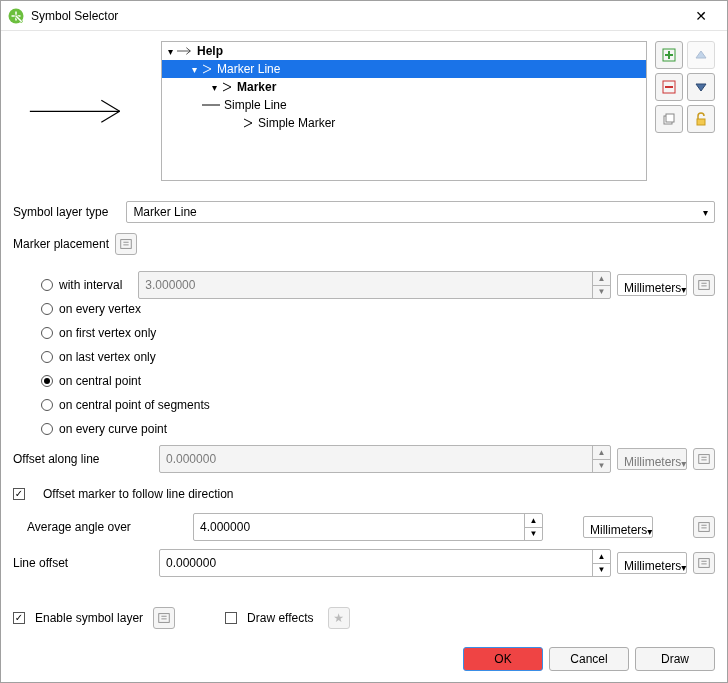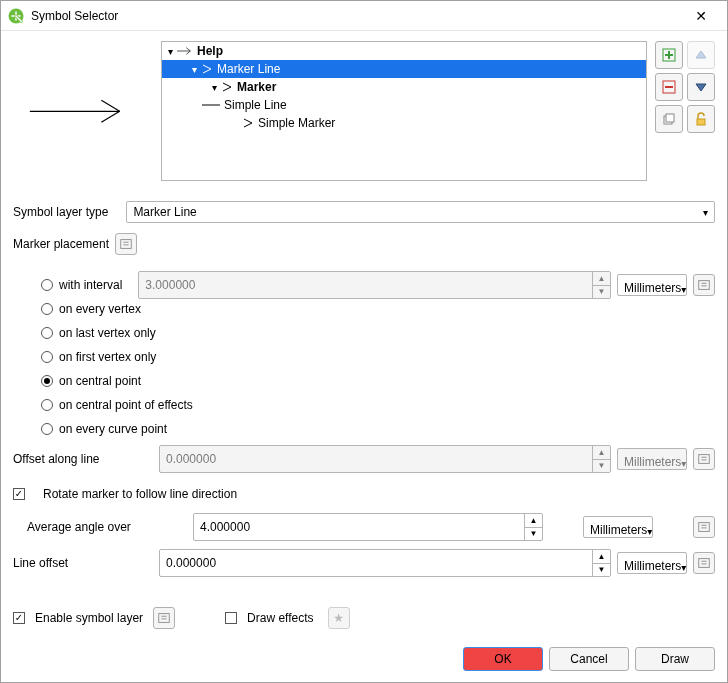--- a/index.html
+++ b/index.html
@@ -211,35 +211,35 @@
               <path d="M5 6h6M5 9h6" stroke="#888"></path>
             </svg>
           </span>
       </div>
       <div class="radio-row">
           <span class="radio"></span>
           <span>on every vertex</span>
         </div>
       <div class="radio-row">
           <span class="radio"></span>
+          <span>on first vertex only</span>
+        </div>
+      <div class="radio-row">
+          <span class="radio"></span>
           <span>on last vertex only</span>
-        </div>
-      <div class="radio-row">
-          <span class="radio"></span>
-          <span>on first vertex only</span>
         </div>
       <div class="radio-row">
           <span class="radio">
             <span class="dot"></span>
           </span>
           <span>on central point</span>
         </div>
       <div class="radio-row">
           <span class="radio"></span>
-          <span>on central point of effects</span>
+          <span>on central point of segments</span>
         </div>
       <div class="radio-row">
           <span class="radio"></span>
           <span>on every curve point</span>
         </div>
     </div>
 
     <div class="prop-row">
       <span class="prop-label">Offset along line</span>
       <div class="input-spin readonly">
@@ -256,21 +256,21 @@
       <span class="expr-btn">
           <svg viewBox="0 0 16 16">
             <rect x="2" y="3" width="12" height="10" fill="none" stroke="#888"></rect>
             <path d="M5 6h6M5 9h6" stroke="#888"></path>
           </svg>
         </span>
     </div>
 
     <div class="row" style="margin:4px 0 2px 0;">
       <span class="check">✓</span>
-      <span>Rotate marker to follow line direction</span>
+      <span>Offset marker to follow line direction</span>
     </div>
 
     <div class="prop-row" style="padding-left:14px;gap:40px;">
       <span class="prop-label" style="width:126px">Average angle over</span>
       <div class="input-spin">
         <input value="4.000000" style="">
         <div class="spin-btns">
             <div>▲</div>
             <div>▼</div>
           </div>

